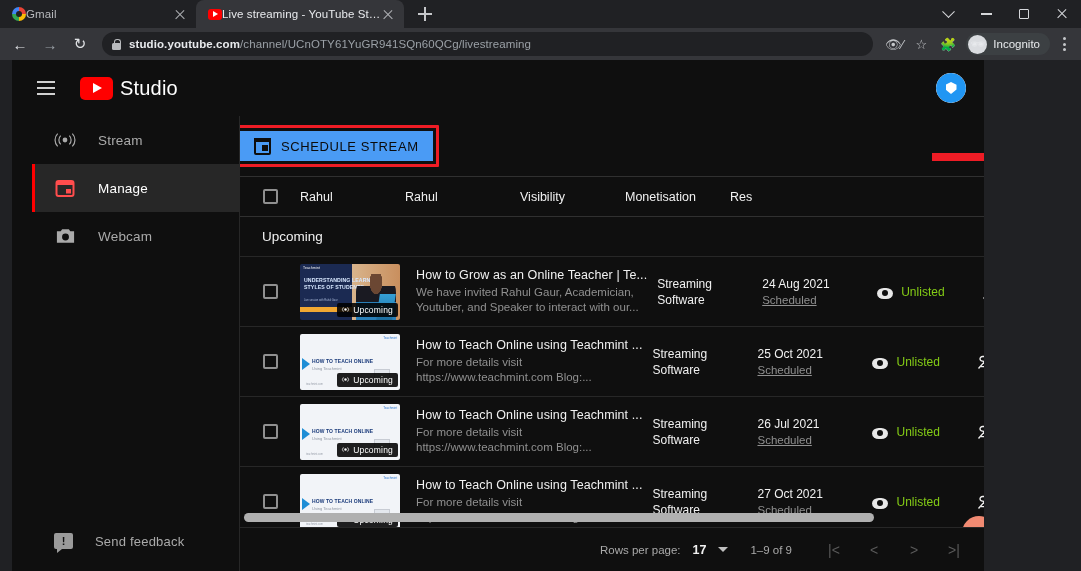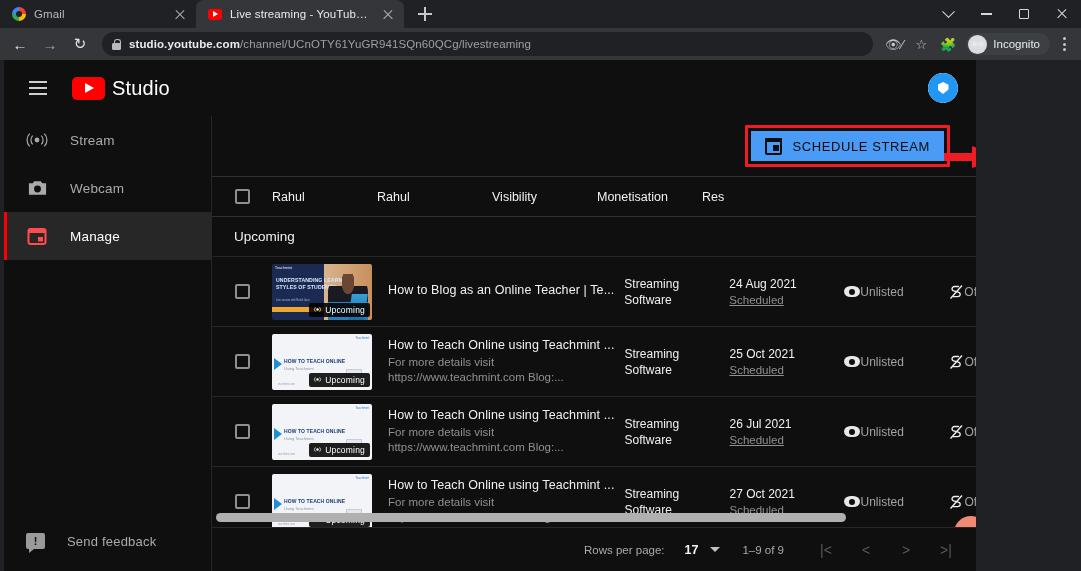--- a/index.html
+++ b/index.html
@@ -14,21 +14,21 @@
   
   .browser { width: 1081px; height: 571px; position: relative; }
 
   .tabstrip {
     height: 28px; background: #202124;
     display: flex; align-items: flex-end;
     position: relative;
   }
   .tab {
     height: 28px; display: flex; align-items: center;
-    padding: 0 9px 0 12px; gap: 8px;
+    padding: 0 9px 0 12px; 
     font-size: 11.5px; color: #b8babd;
     position: relative; min-width: 0;
   }
   .tab.inactive { width: 196px; }
   .tab.active {
     width: 208px; background: #35363a; color: #e8eaed;
     border-radius: 8px 8px 0 0;
   }
   .tab .favicon {
     width: 14px; height: 14px; flex: 0 0 14px;
@@ -149,21 +149,21 @@
   }
   .incognito-pill span { font-size: 11.5px; color: #e8eaed; }
   .kebab {
     width: 22px; height: 26px; display: flex; flex-direction: column;
     align-items: center; justify-content: center; gap: 2.5px; margin-left: 2px;
   }
   .kebab i { width: 3px; height: 3px; background: #c5c7ca; border-radius: 50%; display: block; }
 
   
   .studio {
-    position: absolute; left: 4px; top: 60px;
+    position: absolute; left: 12px; top: 60px;
     width: 972px; height: 511px; background: #0f0f0f;
   }
   .st-header {
     height: 56px; display: flex; align-items: center;
     padding: 0 18px 0 0; position: relative;
   }
   .hamburger {
     width: 56px; height: 56px; display: flex; flex-direction: column;
     align-items: center; justify-content: center; gap: 4px; margin-left: 6px;
   }
@@ -191,21 +191,21 @@
   }
   .avatar-inner {
     width: 30px; height: 30px; border-radius: 50%; background: #2196f3;
     display: flex; align-items: center; justify-content: center;
   }
   .avatar-inner::after {
     content: ""; width: 11px; height: 12px; background: #fff;
     clip-path: polygon(50% 0%, 100% 22%, 100% 62%, 50% 100%, 0% 62%, 0% 22%);
   }
 
-  .st-body { display: flex; height: 455px; }
+  .st-body { display: flex; height: 455px; padding-left: 20px; }
 
   .sidebar {
     width: 208px; flex: 0 0 208px; background: #0f0f0f;
     position: relative; border-right: 1px solid #272727;
     display: flex; flex-direction: column;
   }
   .side-item {
     height: 48px; display: flex; align-items: center; gap: 22px;
     padding-left: 22px; color: #aaaaaa; font-size: 13.5px;
     position: relative;
@@ -237,21 +237,21 @@
     border-bottom: 4px solid transparent;
   }
 
   .content {
     flex: 1 1 auto; background: #0f0f0f; position: relative;
     display: flex; flex-direction: column; overflow: hidden;
   }
 
   .toprow {
     height: 60px; display: flex; align-items: center;
-    justify-content: flex-end; padding-right: 10px; position: relative;
+    justify-content: flex-start; padding-right: 10px; position: relative;
     flex: 0 0 60px;
   }
   .red-arrow {
     position: absolute; left: 692px; top: 29px;
     width: 104px; height: 24px;
   }
   .sched-wrap {
     position: relative; margin-right: 22px;
   }
   .sched-outline {
@@ -371,21 +371,21 @@
     font-size: 12.5px; color: #f1f1f1; white-space: nowrap;
     overflow: hidden; text-overflow: ellipsis; margin-bottom: 3px;
     letter-spacing: .1px;
   }
   .v-desc {
     font-size: 11.5px; color: #909090; line-height: 15px;
     max-height: 30px; overflow: hidden;
   }
   .cell-txt { font-size: 12px; color: #f1f1f1; line-height: 16px; }
   .cell-sub { font-size: 11.5px; color: #909090; text-decoration: underline; }
-  .cell-ico-txt { display: flex; align-items: center; font-size: 12px; color: #a3a3a3; }
+  .cell-ico-txt { display: flex; align-items: flex-end; gap: 8px; font-size: 12px; color: #84cc16; }
   .eye {
     width: 16px; height: 11px; border-radius: 50% / 60%;
     background: #e8e8e8; position: relative; flex: 0 0 16px;
   }
   .eye::after {
     content: ""; position: absolute; left: 5px; top: 2.5px;
     width: 6px; height: 6px; border-radius: 50%; background: #0f0f0f;
   }
   .money-off { width: 15px; height: 16px; flex: 0 0 15px; position: relative; }
 
@@ -401,21 +401,21 @@
     width: 34px; height: 34px; border-radius: 50%;
     background: #f08a72; color: #fff; font-size: 10px;
     display: flex; align-items: center; justify-content: center;
   }
 
   .pager {
     height: 44px; flex: 0 0 44px; display: flex; align-items: center;
     justify-content: flex-end; gap: 0; padding-right: 10px;
     border-top: 1px solid #272727;
   }
-  .pg-label { font-size: 11.5px; color: #aaaaaa; margin-right: 20px; }
+  .pg-label { font-size: 11.5px; color: #aaaaaa; margin-right: 12px; }
   .pg-value { font-size: 12.5px; color: #f1f1f1; font-weight: 700; }
   .pg-caret {
     width: 34px; height: 30px; display: flex; align-items: center; justify-content: center;
   }
   .pg-caret::after {
     content: ""; width: 0; height: 0;
     border-left: 5px solid transparent; border-right: 5px solid transparent;
     border-top: 5px solid #c0c0c0;
   }
   .pg-range { font-size: 11.5px; color: #aaaaaa; margin: 0 22px 0 10px; }
@@ -510,38 +510,38 @@
         <div class="side-item">
           <span class="side-ico">
             <svg width="22" height="16" viewBox="0 0 24 16">
               <circle cx="12" cy="8" r="2.6" fill="#aaa"></circle>
               <path d="M7.3 3.3a6.6 6.6 0 0 0 0 9.4M16.7 3.3a6.6 6.6 0 0 1 0 9.4" stroke="#aaa" stroke-width="1.3" fill="none"></path>
               <path d="M4 1a10 10 0 0 0 0 14M20 1a10 10 0 0 1 0 14" stroke="#aaa" stroke-width="1.3" fill="none"></path>
             </svg>
           </span>
           <span class="side-label">Stream</span>
         </div>
-        <div class="side-item">
-          <span class="side-ico">
-            <svg width="21" height="18" viewBox="0 0 22 18">
-              <path d="M2 4h4l1.5-2h7L16 4h4v12H2z" fill="#aaa"></path>
-              <circle cx="11" cy="10" r="3.6" fill="#0f0f0f"></circle>
-            </svg>
-          </span>
-          <span class="side-label">Webcam</span>
-        </div>
         <div class="side-item active">
           <span class="side-ico">
             <svg width="20" height="20" viewBox="0 0 20 20">
               <rect x="1.5" y="3" width="17" height="15" rx="2" fill="none" stroke="#ff4d4d" stroke-width="2"></rect>
               <rect x="1.5" y="3" width="17" height="4" fill="#ff4d4d"></rect>
               <rect x="11" y="11" width="5" height="4.5" fill="#ff4d4d"></rect>
             </svg>
           </span>
           <span class="side-label">Manage</span>
+        </div>
+        <div class="side-item">
+          <span class="side-ico">
+            <svg width="21" height="18" viewBox="0 0 22 18">
+              <path d="M2 4h4l1.5-2h7L16 4h4v12H2z" fill="#aaa"></path>
+              <circle cx="11" cy="10" r="3.6" fill="#0f0f0f"></circle>
+            </svg>
+          </span>
+          <span class="side-label">Webcam</span>
         </div>
         <div class="sb-spacer"></div>
         <div class="feedback-item">
           <span class="fb-ico">!</span>
           <span class="side-label">Send feedback</span>
         </div>
       </div>
 
       <div class="content">
 
@@ -589,21 +589,22 @@
                   <span class="ta-sari"></span>
                   <span class="upcoming-badge">
                     <svg width="9" height="7" viewBox="0 0 12 9">
                         <circle cx="6" cy="4.5" r="1.6" fill="#fff"></circle>
                         <path d="M3.2 1.7a4 4 0 0 0 0 5.6M8.8 1.7a4 4 0 0 1 0 5.6" stroke="#fff" stroke-width="1" fill="none"></path>
                       </svg>
                     <span>Upcoming</span>
                   </span>
                 </div>
                 <div class="meta">
-                  <div class="v-title">How to Blog as an Online Teacher | Te...</div>
+                  <div class="v-title">How to Grow as an Online Teacher | Te...</div>
+                  <div class="v-desc">We have invited Rahul Gaur, Academician, Youtuber, and Speaker to interact with our...</div>
                 </div>
               </div>
               <div class="c-type cell-txt">
                 <div>Streaming</div>
                 <div>Software</div>
               </div>
               <div class="c-date cell-txt">
                 <div>24 Aug 2021</div>
                 <div class="cell-sub">Scheduled</div>
               </div>

